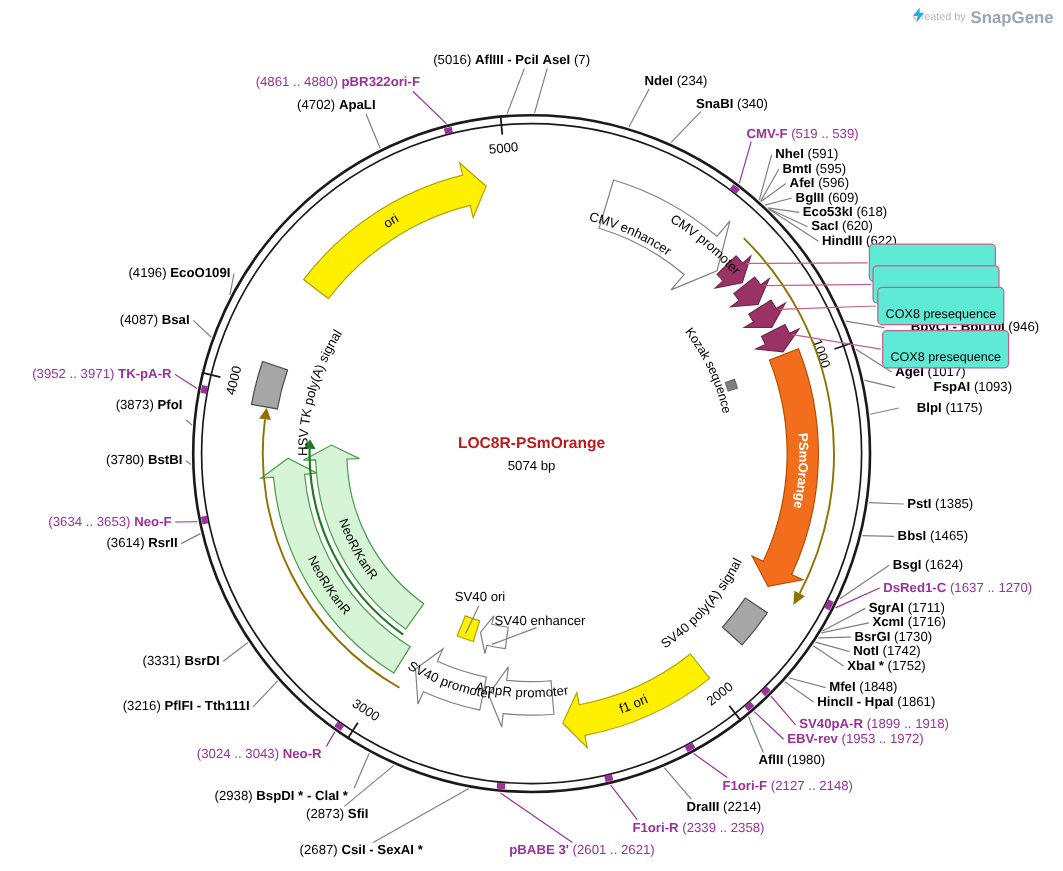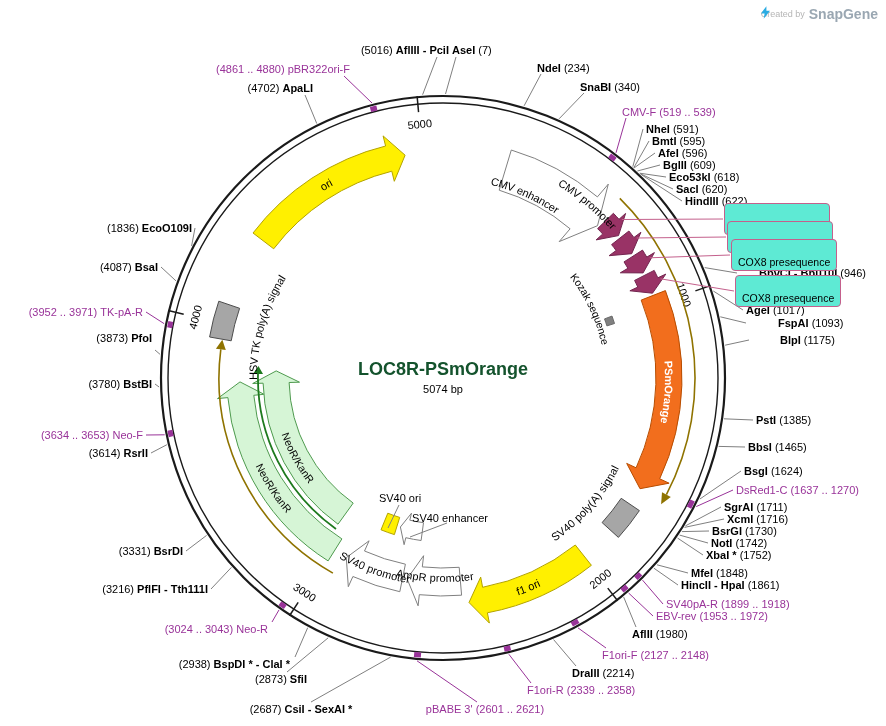--- a/index.html
+++ b/index.html
@@ -5,27 +5,27 @@
   html,body{margin:0;padding:0;}
   body{width:886px;height:726px;position:relative;background:#ffffff;
        font-family:"Liberation Sans",sans-serif;overflow:hidden;}
   #stage{position:absolute;inset:0;}
   svg{position:absolute;left:0;top:0;}
   #labels{position:absolute;inset:0;pointer-events:none;}
   .site{position:absolute;font-size:11px;color:#000;white-space:nowrap;line-height:12px;pointer-events:auto;}
   .site .nm{font-weight:700;}
   .site .ps{font-weight:400;}
   .site.primer{color:#993399;}
-  .site.primer .nm{font-weight:400;}
+  .site.primer .nm{font-weight:700;}
   .badge{position:absolute;transform:translate(0,-50%);font-size:10.5px;color:#000;
          background:#5eead4;border:1px solid #C4608C;border-radius:4px;
          padding:16px 6px 2px 6px;white-space:nowrap;pointer-events:auto;}
   .flat{position:absolute;transform:translate(-50%,-50%);font-size:11px;color:#000;white-space:nowrap;}
   .ctitle{position:absolute;left:443px;top:369px;transform:translate(-50%,-50%);
-          font-size:18px;font-weight:700;color:#14532d;white-space:nowrap;}
+          font-size:13px;font-weight:700;color:#b91c1c;white-space:nowrap;}
   .csize{position:absolute;left:443px;top:389px;transform:translate(-50%,-50%);
          font-size:11px;color:#000;white-space:nowrap;}
   .wm{position:absolute;right:8px;top:6px;display:flex;align-items:center;gap:4px;}
   .wm .cb{font-size:9px;color:#B5B5B5;}
   .wm .brand{font-size:14px;font-weight:700;color:#9AA7B2;}
 </style>
 </head>
 <body>
 
 <div id="stage">
@@ -166,21 +166,21 @@
       <div class="site" style="left: 646px; top: 129px; transform: translate(0px, -50%);"><span class="nm">NheI</span>&nbsp;<span class="ps">(591)</span></div>
       <div class="site" style="left: 652px; top: 141px; transform: translate(0px, -50%);"><span class="nm">BmtI</span>&nbsp;<span class="ps">(595)</span></div>
       <div class="site" style="left: 658px; top: 153px; transform: translate(0px, -50%);"><span class="nm">AfeI</span>&nbsp;<span class="ps">(596)</span></div>
       <div class="site" style="left: 663px; top: 165px; transform: translate(0px, -50%);"><span class="nm">BglII</span>&nbsp;<span class="ps">(609)</span></div>
       <div class="site" style="left: 669px; top: 177px; transform: translate(0px, -50%);"><span class="nm">Eco53kI</span>&nbsp;<span class="ps">(618)</span></div>
       <div class="site" style="left: 676px; top: 189px; transform: translate(0px, -50%);"><span class="nm">SacI</span>&nbsp;<span class="ps">(620)</span></div>
       <div class="site" style="left: 685px; top: 201px; transform: translate(0px, -50%);"><span class="nm">HindIII</span>&nbsp;<span class="ps">(622)</span></div>
       <div class="site" style="left: 740px; top: 273px; transform: translate(0px, -50%); padding-left: 19px;"><span class="nm">BbvCI - Bpu10I</span>&nbsp;<span class="ps">(946)</span></div>
       <div class="site" style="left: 746px; top: 310px; transform: translate(0px, -50%);"><span class="nm">AgeI</span>&nbsp;<span class="ps">(1017)</span></div>
       <div class="site" style="left: 749px; top: 323px; transform: translate(0px, -50%); margin-left: 29px;"><span class="nm">FspAI</span>&nbsp;<span class="ps">(1093)</span></div>
-      <div class="site" style="left: 780px; top: 340px; transform: translate(0px, -50%);"><span class="nm">BlpI</span>&nbsp;<span class="ps">(1175)</span></div>
+      <div class="site" style="left: 764px; top: 340px; transform: translate(0px, -50%);"><span class="nm">BlpI</span>&nbsp;<span class="ps">(1175)</span></div>
       <div class="site" style="left: 756px; top: 420px; transform: translate(0px, -50%);"><span class="nm">PstI</span>&nbsp;<span class="ps">(1385)</span></div>
       <div class="site" style="left: 748px; top: 447px; transform: translate(0px, -50%);"><span class="nm">BbsI</span>&nbsp;<span class="ps">(1465)</span></div>
       <div class="site" style="left: 744px; top: 471px; transform: translate(0px, -50%);"><span class="nm">BsgI</span>&nbsp;<span class="ps">(1624)</span></div>
       <div class="site primer" style="left: 736px; top: 490px; transform: translate(0px, -50%);"><span class="nm">DsRed1-C</span>&nbsp;<span class="ps">(1637 .. 1270)</span></div>
       <div class="site" style="left: 724px; top: 507px; transform: translate(0px, -50%);"><span class="nm">SgrAI</span>&nbsp;<span class="ps">(1711)</span></div>
       <div class="site" style="left: 727px; top: 519px; transform: translate(0px, -50%);"><span class="nm">XcmI</span>&nbsp;<span class="ps">(1716)</span></div>
       <div class="site" style="left: 712px; top: 531px; transform: translate(0px, -50%);"><span class="nm">BsrGI</span>&nbsp;<span class="ps">(1730)</span></div>
       <div class="site" style="left: 711px; top: 543px; transform: translate(0px, -50%);"><span class="nm">NotI</span>&nbsp;<span class="ps">(1742)</span></div>
       <div class="site" style="left: 706px; top: 555px; transform: translate(0px, -50%);"><span class="nm">XbaI *</span>&nbsp;<span class="ps">(1752)</span></div>
       <div class="site" style="left: 691px; top: 573px; transform: translate(0px, -50%);"><span class="nm">MfeI</span>&nbsp;<span class="ps">(1848)</span></div>
@@ -197,21 +197,21 @@
       <div class="site" style="left: 290px; top: 664px; transform: translate(-100%, -50%);"><span class="ps">(2938)</span>&nbsp;<span class="nm">BspDI * - ClaI *</span></div>
       <div class="site primer" style="left: 268px; top: 629px; transform: translate(-100%, -50%);"><span class="ps">(3024 .. 3043)</span>&nbsp;<span class="nm">Neo-R</span></div>
       <div class="site" style="left: 208px; top: 589px; transform: translate(-100%, -50%);"><span class="ps">(3216)</span>&nbsp;<span class="nm">PflFI - Tth111I</span></div>
       <div class="site" style="left: 183px; top: 551px; transform: translate(-100%, -50%);"><span class="ps">(3331)</span>&nbsp;<span class="nm">BsrDI</span></div>
       <div class="site" style="left: 148px; top: 453px; transform: translate(-100%, -50%);"><span class="ps">(3614)</span>&nbsp;<span class="nm">RsrII</span></div>
       <div class="site primer" style="left: 143px; top: 435px; transform: translate(-100%, -50%);"><span class="ps">(3634 .. 3653)</span>&nbsp;<span class="nm">Neo-F</span></div>
       <div class="site" style="left: 152px; top: 338px; transform: translate(-100%, -50%);"><span class="ps">(3873)</span>&nbsp;<span class="nm">PfoI</span></div>
       <div class="site" style="left: 152px; top: 384px; transform: translate(-100%, -50%);"><span class="ps">(3780)</span>&nbsp;<span class="nm">BstBI</span></div>
       <div class="site primer" style="left: 143px; top: 312px; transform: translate(-100%, -50%);"><span class="ps">(3952 .. 3971)</span>&nbsp;<span class="nm">TK-pA-R</span></div>
       <div class="site" style="left: 158px; top: 267px; transform: translate(-100%, -50%);"><span class="ps">(4087)</span>&nbsp;<span class="nm">BsaI</span></div>
-      <div class="site" style="left: 192px; top: 228px; transform: translate(-100%, -50%);"><span class="ps">(1836)</span>&nbsp;<span class="nm">EcoO109I</span></div>
+      <div class="site" style="left: 192px; top: 228px; transform: translate(-100%, -50%);"><span class="ps">(4196)</span>&nbsp;<span class="nm">EcoO109I</span></div>
       <div class="site" style="left: 313px; top: 88px; transform: translate(-100%, -50%);"><span class="ps">(4702)</span>&nbsp;<span class="nm">ApaLI</span></div>
       <div class="site primer" style="left: 350px; top: 69px; transform: translate(-100%, -50%);"><span class="ps">(4861 .. 4880)</span>&nbsp;<span class="nm">pBR322ori-F</span></div>
       <div class="site" style="left: 449px; top: 50px; transform: translate(-100%, -50%);"><span class="ps">(5016)</span>&nbsp;<span class="nm">AflIII - PciI</span></div>
       <div class="badge" style="left: 724px; top: 219px;">COX8 presequence</div>
       <div class="badge" style="left: 727px; top: 237px;">COX8 presequence</div>
       <div class="badge" style="left: 731px; top: 255px;">COX8 presequence</div>
       <div class="badge" style="left: 735px; top: 291px;">COX8 presequence</div>
       <div class="flat" style="left: 400px; top: 498px;">SV40 ori</div>
       <div class="flat" style="left: 450px; top: 518px;">SV40 enhancer</div>
     </div>

